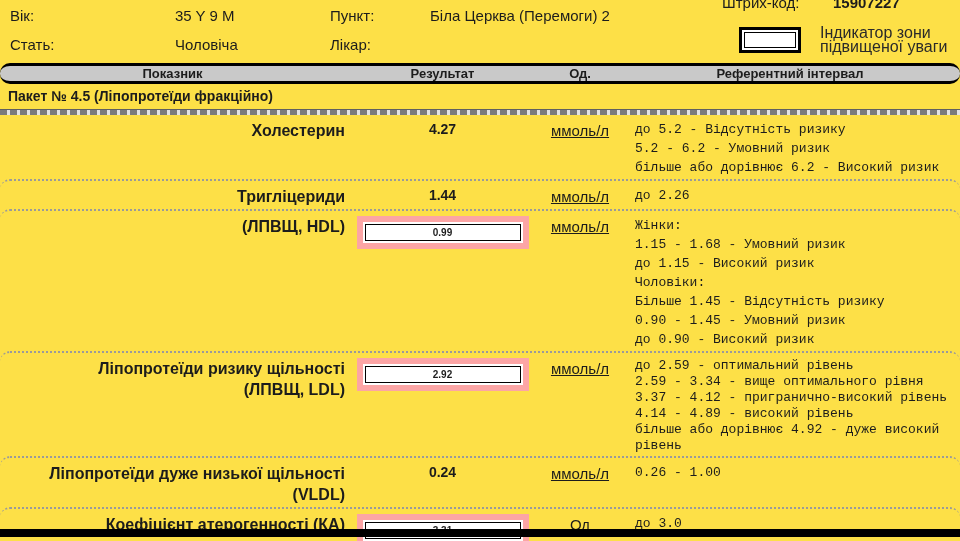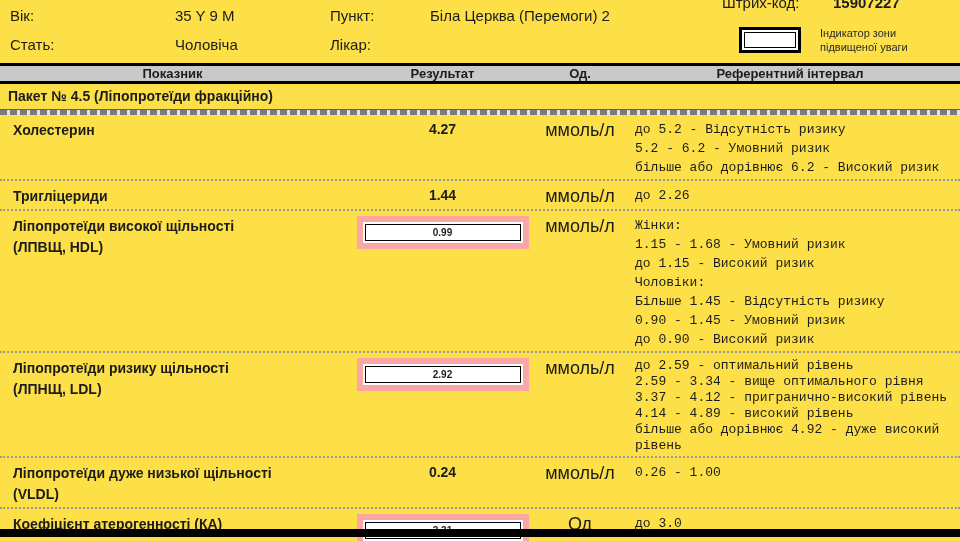--- a/index.html
+++ b/index.html
@@ -5,35 +5,35 @@
   html,body{margin:0;padding:0;background:#fff;}
   .page{position:relative;width:960px;height:541px;background:#fde047;overflow:hidden;
         font-family:"Liberation Sans",sans-serif;color:#1c1c1c;}
   .abs{position:absolute;white-space:nowrap;}
   .info-label{font-size:15px;}
   .info-value{font-size:15px;}
   .bold{font-weight:bold;}
   
   .indicator-box{position:absolute;left:739px;top:27px;width:56px;height:20px;background:#fff;
       border:3px solid #000;box-shadow:inset 0 0 0 2px #fff, inset 0 0 0 3px #000;}
-  .indicator-caption{position:absolute;left:820px;top:26px;font-size:11px;line-height:14px;color:#2a2a2a;white-space:nowrap;}
+  .indicator-caption{position:absolute;left:820px;top:26px;font-size:16px;line-height:14px;color:#2a2a2a;white-space:nowrap;}
   
   .table{position:absolute;left:0;top:63px;width:960px;}
-  .grid{display:grid;grid-template-columns:345px 195px 80px 340px;}
+  .grid{display:grid;grid-template-columns:345px 195px 80px 340px;border-radius:10px;}
   .thead{background:#c9c9c9;border-top:3px solid #000;border-bottom:3px solid #000;
          height:15px;align-items:center;}
   .th{font-weight:bold;font-size:13px;text-align:center;line-height:15px;}
   .section-title{font-weight:bold;font-size:14px;padding:4px 16px 4px 8px;line-height:17px;}
   .thick-dashed{height:5px;border-top:1px solid #606060;
       background:repeating-linear-gradient(90deg,#7b7b7b 0 7px,#e3e3e3 7px 10px);}
   .row{padding:5px 0 2px 0;}
   .row + .row{border-top:2px dotted #9a9a9a;}
-  .cell-name{padding-left:13px;font-weight:bold;font-size:14px;line-height:21px;}
+  .cell-name{padding-left:13px;font-weight:bold;font-size:16px;line-height:21px;text-align:right;}
   .cell-result{text-align:center;font-weight:bold;font-size:14px;line-height:19px;}
-  .cell-unit{text-align:center;font-size:18px;line-height:19px;padding-top:1px;}
+  .cell-unit{text-align:center;font-size:15px;line-height:19px;padding-top:1px;text-decoration:underline;}
   .cell-ref{padding-left:15px;font-size:13px;line-height:19px;font-family:Liberation Mono, monospace;}
   .row.tight .cell-ref{line-height:16px;}
   .row.tall .cell-ref{line-height:19px;}
   .result-box{width:160px;height:21px;margin:0 auto;background:#fff;
       border:6px solid #fca5a5;box-shadow:inset 0 0 0 2px #fff, inset 0 0 0 3px #000;
       display:flex;align-items:center;justify-content:center;font-weight:bold;font-size:10px;}
   .bottom-bar{position:absolute;left:0;top:529px;width:960px;height:8px;background:#000;z-index:3;}
 </style>
 </head>
 <body>
@@ -92,21 +92,20 @@
           <div class="cell-result">
             <div>1.44</div>
           </div>
           <div class="cell-unit">ммоль/л</div>
           <div class="cell-ref">
             <div>до 2.26</div>
           </div>
         </div>
         <div class="grid row tall">
           <div class="cell-name">
-            <div>Ліпопротеїди високої щільності</div>
             <div>(ЛПВЩ, HDL)</div>
           </div>
           <div class="cell-result">
             <div class="result-box">
               <span>0.99</span>
             </div>
           </div>
           <div class="cell-unit">ммоль/л</div>
           <div class="cell-ref">
             <div>Жінки:</div>
@@ -114,21 +113,21 @@
             <div>до 1.15 - Високий ризик</div>
             <div>Чоловіки:</div>
             <div>Більше 1.45 - Відсутність ризику</div>
             <div>0.90 - 1.45 - Умовний ризик</div>
             <div>до 0.90 - Високий ризик</div>
           </div>
         </div>
         <div class="grid row tight">
           <div class="cell-name">
             <div>Ліпопротеїди ризику щільності</div>
-            <div>(ЛПНЩ, LDL)</div>
+            <div>(ЛПВЩ, LDL)</div>
           </div>
           <div class="cell-result">
             <div class="result-box">
               <span>2.92</span>
             </div>
           </div>
           <div class="cell-unit">ммоль/л</div>
           <div class="cell-ref">
             <div>до 2.59 - оптимальний рівень</div>
             <div>2.59 - 3.34 - вище оптимального рівня</div>

